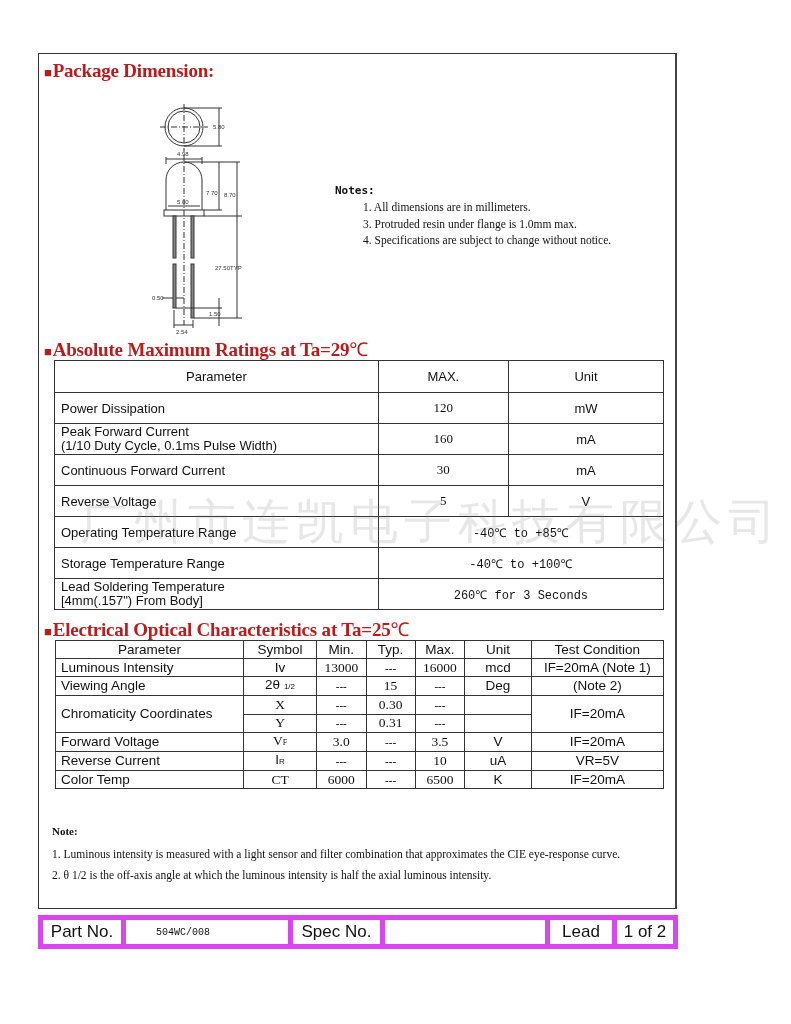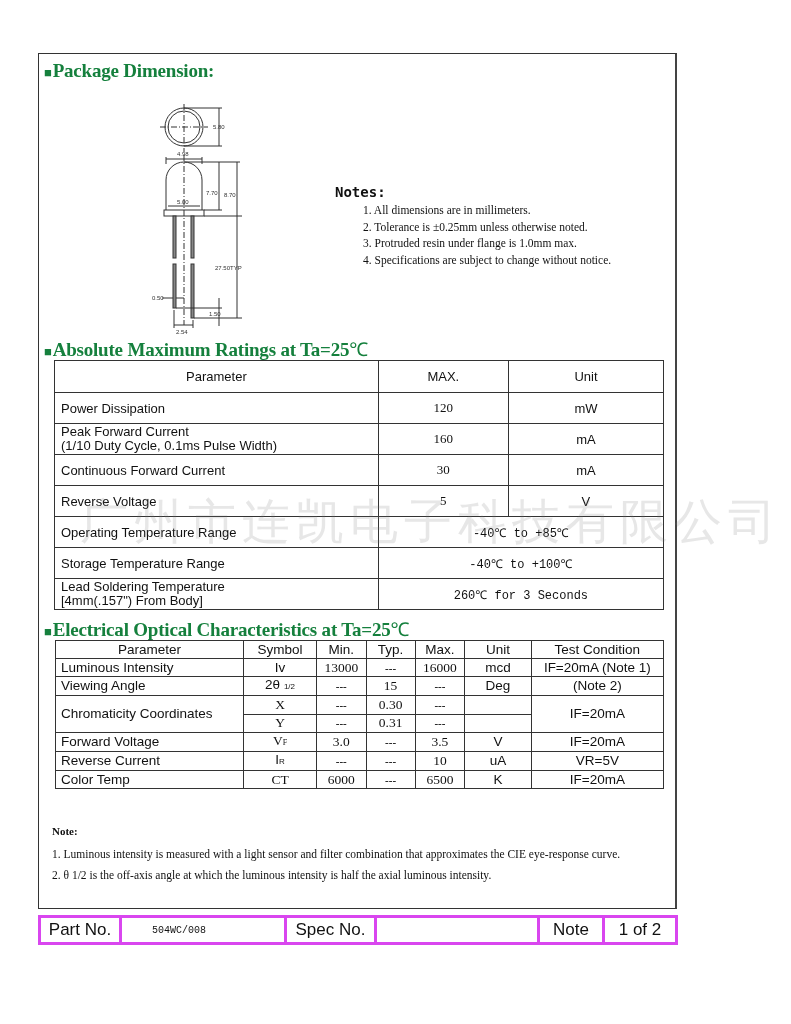--- a/index.html
+++ b/index.html
@@ -1,23 +1,23 @@
 <!DOCTYPE html>
 <html><head>
 <meta charset="utf-8">
 <style>
   html, body { margin:0; padding:0; background:#fff; }
   body { width:791px; height:1024px; position:relative; overflow:hidden; color:#111; font-family:"Liberation Sans", sans-serif; }
   .frame { position:absolute; left:38px; top:53px; width:639px; height:856px; border:1px solid #333; border-right:2px solid #444; box-sizing:border-box; }
   .mono { font-family:"Liberation Mono", monospace; }
-  .h2 { position:absolute; left:44px; font-family:"Liberation Serif", serif; font-weight:bold; font-size:19px; letter-spacing:-0.2px; color:#15803d; white-space:nowrap; }
+  .h2 { position:absolute; left:44px; font-family:"Liberation Serif", serif; font-weight:bold; font-size:19px; letter-spacing:-0.2px; color:#b91c1c; white-space:nowrap; }
   .h2 .sq { font-size:13px; margin-right:1px; }
   .h2 .deg { font-weight:normal; }
   .notes { position:absolute; left:335px; top:184px; font-size:11px; }
-  .notes .title { font-family:"DejaVu Sans Mono", monospace; font-weight:bold; font-size:14px; margin-bottom:2px; }
+  .notes .title { font-family:"DejaVu Sans Mono", monospace; font-weight:bold; font-size:11px; margin-bottom:2px; }
   .notes .item { font-family:"Liberation Serif", serif; font-size:11.5px; padding-left:28px; line-height:16.5px; white-space:nowrap; }
   table { border-collapse:collapse; position:absolute; }
   td, th { border:1px solid #333; padding:0; font-weight:normal; }
   .amr { left:54px; top:360px; width:610px; font-size:13px; }
   .amr td { height:30px; }
   .amr .c1 { width:304px; padding-left:6px; text-align:left; }
   .amr .c2 { width:124px; text-align:center; font-family:"Liberation Serif", serif; }
   .amr .c3 { width:148px; text-align:center; }
   .amr .hdr td { height:31px; text-align:center; font-family:"Liberation Sans", sans-serif; }
   .amr .two { line-height:14px; font-size:13px; }
@@ -29,21 +29,21 @@
   .eoc .mn { width:49px; font-family:"Liberation Serif", serif; }
   .eoc .ty { width:49px; font-family:"Liberation Serif", serif; }
   .eoc .mx { width:49px; font-family:"Liberation Serif", serif; }
   .eoc .u { width:67px; }
   .eoc .tc { width:134px; }
   .eoc .serifv { font-family:"Liberation Serif", serif; }
   .eoc .dash { font-weight:bold; font-size:11px; }
   .sub { font-size:8px; }
   .fnote { position:absolute; left:52px; font-family:"Liberation Serif", serif; font-size:11.5px; white-space:nowrap; }
   .footer { left:38px; top:915px; width:640px; font-size:17px; }
-  .footer td { height:24px; border:3px solid #d946ef; }
+  .footer td { height:24px; border:5px solid #d946ef; }
   .footer .lbl { text-align:center; }
   .footer .val { font-family:"Liberation Mono", monospace; font-size:10px; padding-left:30px; }
   .watermark { position:absolute; left:80px; top:490px; font-size:48px; color:rgba(120,120,120,0.18); letter-spacing:6px; white-space:nowrap; font-family:"DejaVu Sans", sans-serif; pointer-events:none; }
   svg text { font-family:"Liberation Sans", sans-serif; }
 </style>
 </head>
 <body>
 
 <div class="frame"></div>
 
@@ -104,27 +104,26 @@
     <text x="75" y="170">27.50TYP</text>
     <text x="12" y="200">0.50</text>
     <text x="69" y="216">1.50</text>
     <text x="36" y="234">2.54</text>
   </g>
 </svg>
 
 <div class="notes">
   <div class="title">Notes:</div>
   <div class="item">1. All dimensions are in millimeters.</div>
-  <div class="item">2. Tolerance is ±0.25mm unless otherwise noted.</div>
   <div class="item">3. Protruded resin under flange is 1.0mm max.</div>
   <div class="item">4. Specifications are subject to change without notice.</div>
 </div>
 
 <div class="h2" style="top:336px;">
-  <span class="sq">■</span><span>Absolute Maximum Ratings at Ta=25</span><span class="deg">℃</span>
+  <span class="sq">■</span><span>Absolute Maximum Ratings at Ta=29</span><span class="deg">℃</span>
 </div>
 
 <table class="amr">
   <tbody>
       <tr class="hdr">
     <td>Parameter</td>
     <td>MAX.</td>
     <td>Unit</td>
   </tr>
   <tr>
@@ -253,17 +252,17 @@
 <div class="fnote" style="top:848px;">1. Luminous intensity is measured with a light sensor and filter combination that  approximates the CIE eye-response curve.</div>
 <div class="fnote" style="top:869px;">2.  θ 1/2 is the off-axis angle at which the luminous intensity is half the axial luminous intensity.</div>
 
 <table class="footer">
   <tbody>
       <tr>
     <td class="lbl" style="width:78px;">Part No.</td>
     <td class="val" style="width:132px;">504WC/008</td>
     <td class="lbl" style="width:87px;">Spec No.</td>
     <td style="width:160px;"></td>
-    <td class="lbl" style="width:62px;">Note</td>
+    <td class="lbl" style="width:62px;">Lead</td>
     <td class="lbl">1 of 2</td>
   </tr>
 </tbody>
   </table>
 
 </body></html>

